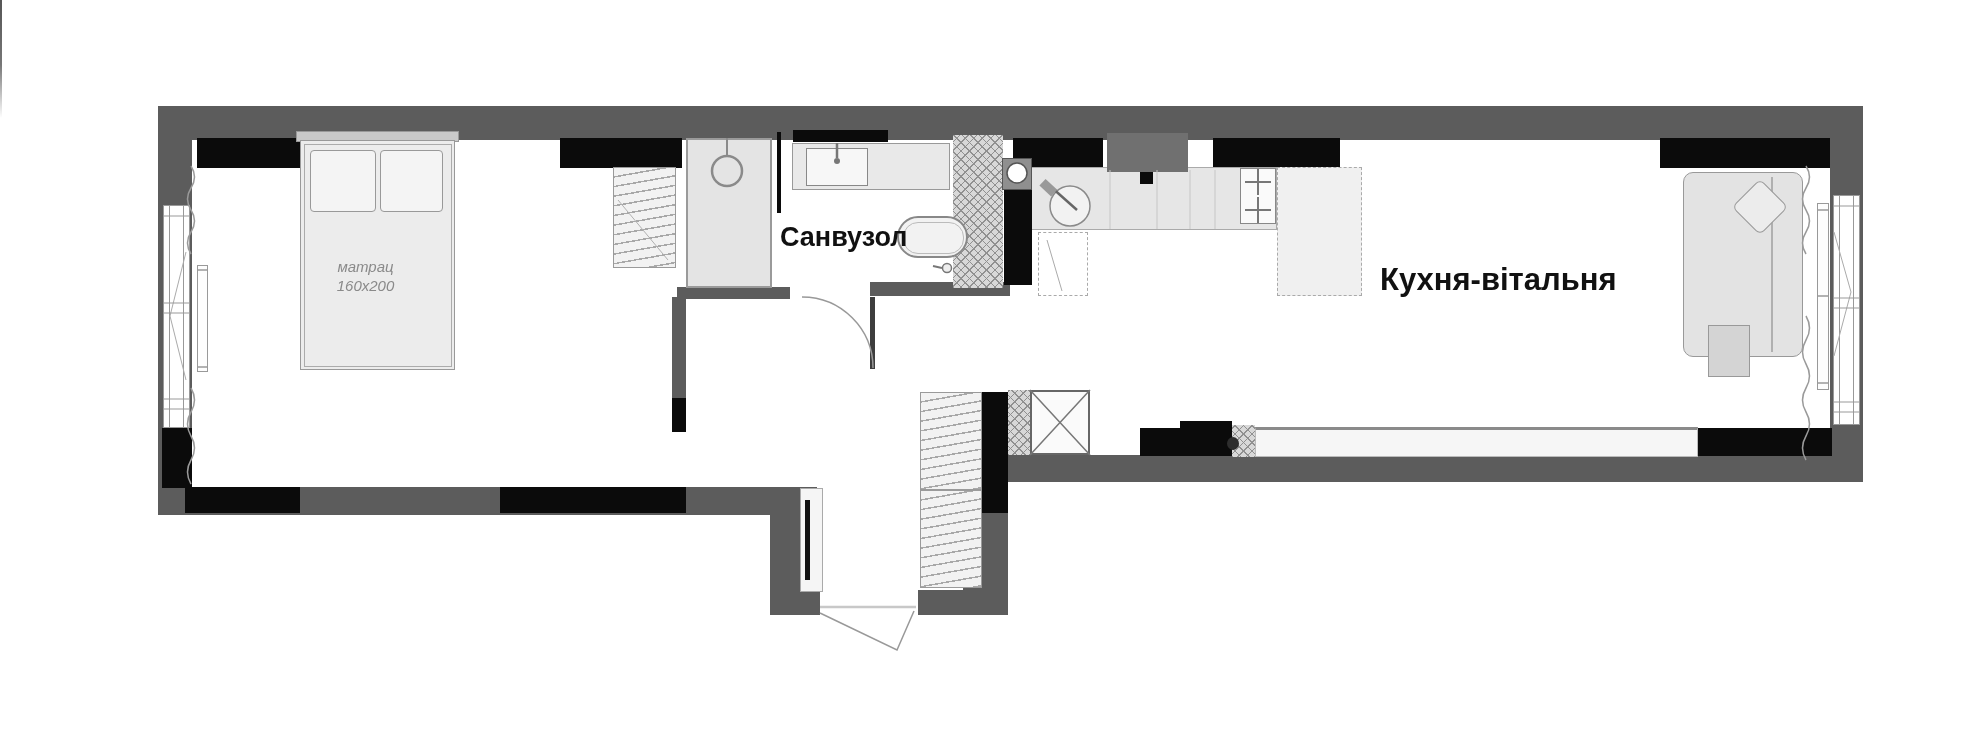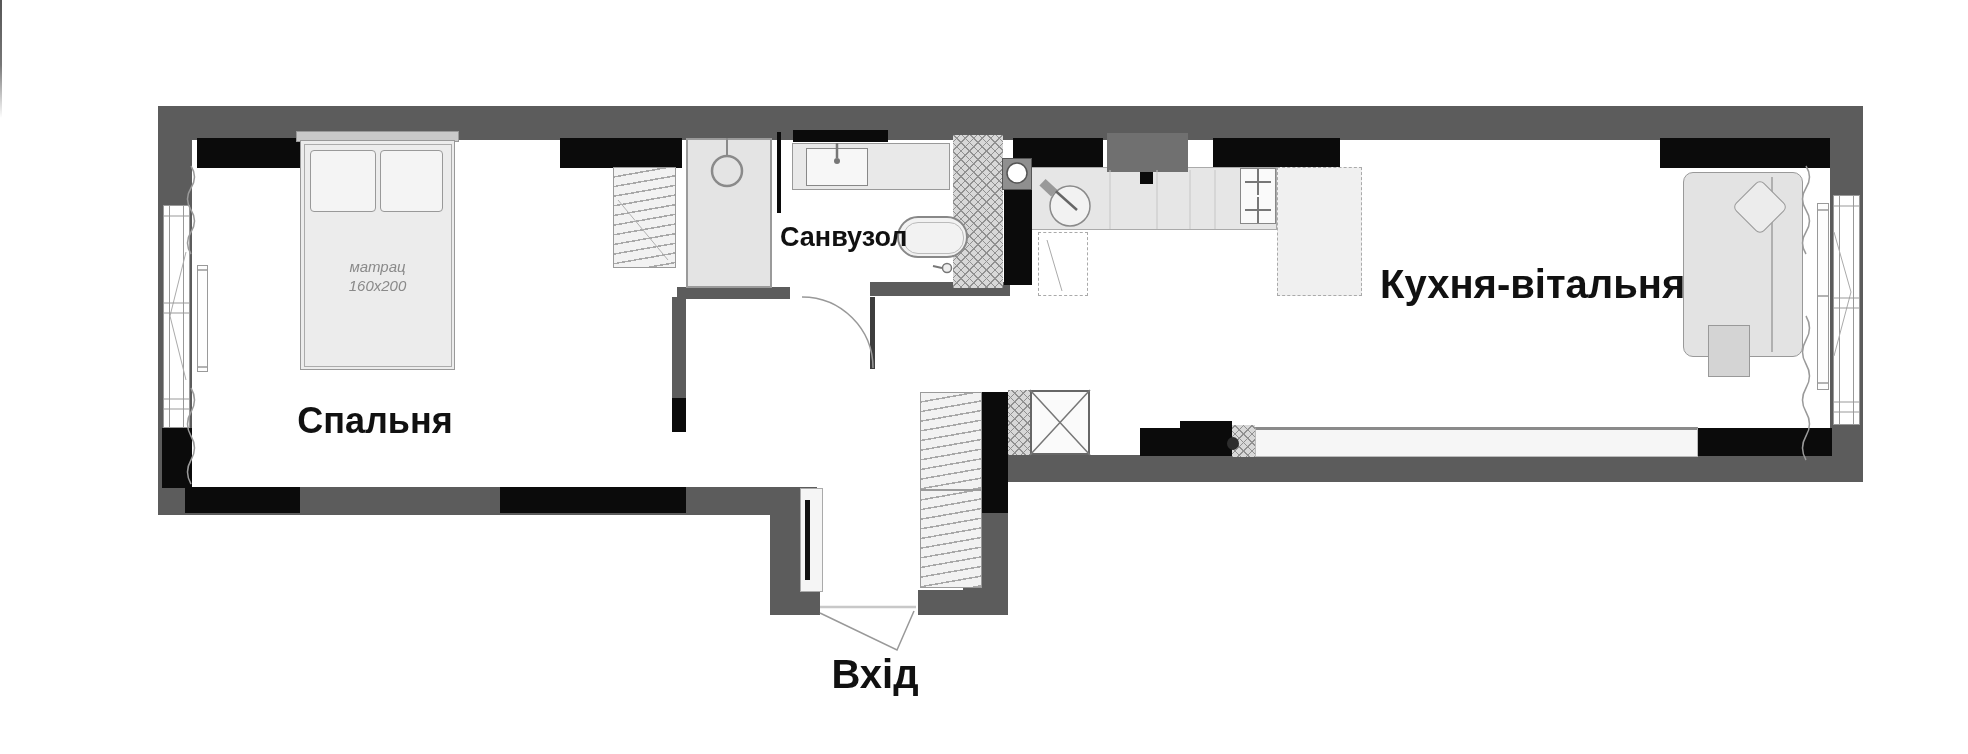--- a/index.html
+++ b/index.html
@@ -73,21 +73,21 @@
   <div class="abs" style="left:820px;top:588px;width:98px;height:29px;background:#fff;"></div>
   <div class="abs" style="left:1255px;top:427px;width:443px;height:30px;background:#f6f6f6;border:1px solid #bbb;border-top:3px solid #8a8a8a;box-sizing:border-box;"></div>
   <div class="abs" style="left:1227px;top:437px;width:12px;height:13px;background:#2e2e2e;border-radius:50%;"></div>
 
   <div class="abs" style="left:296px;top:131px;width:163px;height:11px;background:#c9c9c9;border:1px solid #999;box-sizing:border-box;"></div>
   <div class="abs furn" style="left:300px;top:140px;width:155px;height:230px;background:#ececec;">
     <div class="abs" style="left:3px;top:3px;width:146px;height:221px;border:1px solid #ababab;"></div>
   </div>
   <div class="abs lightfurn" style="left:310px;top:150px;width:66px;height:62px;border-radius:4px;"></div>
   <div class="abs lightfurn" style="left:380px;top:150px;width:63px;height:62px;border-radius:4px;"></div>
-  <div class="abs mattress" style="left:300px;top:258px;width:155px;">
+  <div class="abs mattress" style="left:288px;top:258px;width:155px;">
     <span>матрац</span><br>
     <span>160x200</span>
   </div>
   <div class="abs clothes" style="left:613px;top:167px;width:63px;height:101px;"></div>
   <div class="abs lightfurn" style="left:197px;top:265px;width:11px;height:107px;background:#fdfdfd;"></div>
 
   <div class="abs" style="left:686px;top:138px;width:86px;height:150px;background:#e4e4e4;border:2px solid #9a9a9a;box-sizing:border-box;"></div>
   <div class="abs wallblack" style="left:793px;top:130px;width:95px;height:12px;"></div>
   <div class="abs" style="left:792px;top:143px;width:158px;height:47px;background:#e9e9e9;border:1px solid #999;box-sizing:border-box;"></div>
   <div class="abs" style="left:806px;top:148px;width:62px;height:38px;background:#f7f7f7;border:1px solid #888;box-sizing:border-box;"></div>
@@ -164,18 +164,16 @@
       <path d="M 1245 210 H 1271 M 1258 197 V 223"></path>
     </g>
 
     <path d="M 1110 170 V 229 M 1157 170 V 229 M 1190 170 V 229 M 1215 170 V 229" stroke="#c6c6c6" stroke-width="1"></path>
 
     <path d="M 1047 240 L 1062 291" stroke="#aaa" stroke-width="1"></path>
 
     <path d="M 618 200 L 668 260" stroke="#b0b0b0" stroke-width="1"></path>
   </svg>
 
-  <div class="abs label" style="left:270px;top:400px;width:210px;font-size:36px;text-align:center;">Спальня</div>
   <div class="abs label" style="left:780px;top:222px;font-size:27px;">Санвузол</div>
-  <div class="abs label" style="left:1380px;top:262px;width:230px;font-size:40px;text-align:center;">Кухня-вітальня</div>
-  <div class="abs label" style="left:800px;top:652px;width:150px;font-size:40px;text-align:center;">Вхід</div>
+  <div class="abs label" style="left:1380px;top:262px;width:230px;font-size:31px;text-align:center;">Кухня-вітальня</div>
 
 </div>
 
 </body></html>

